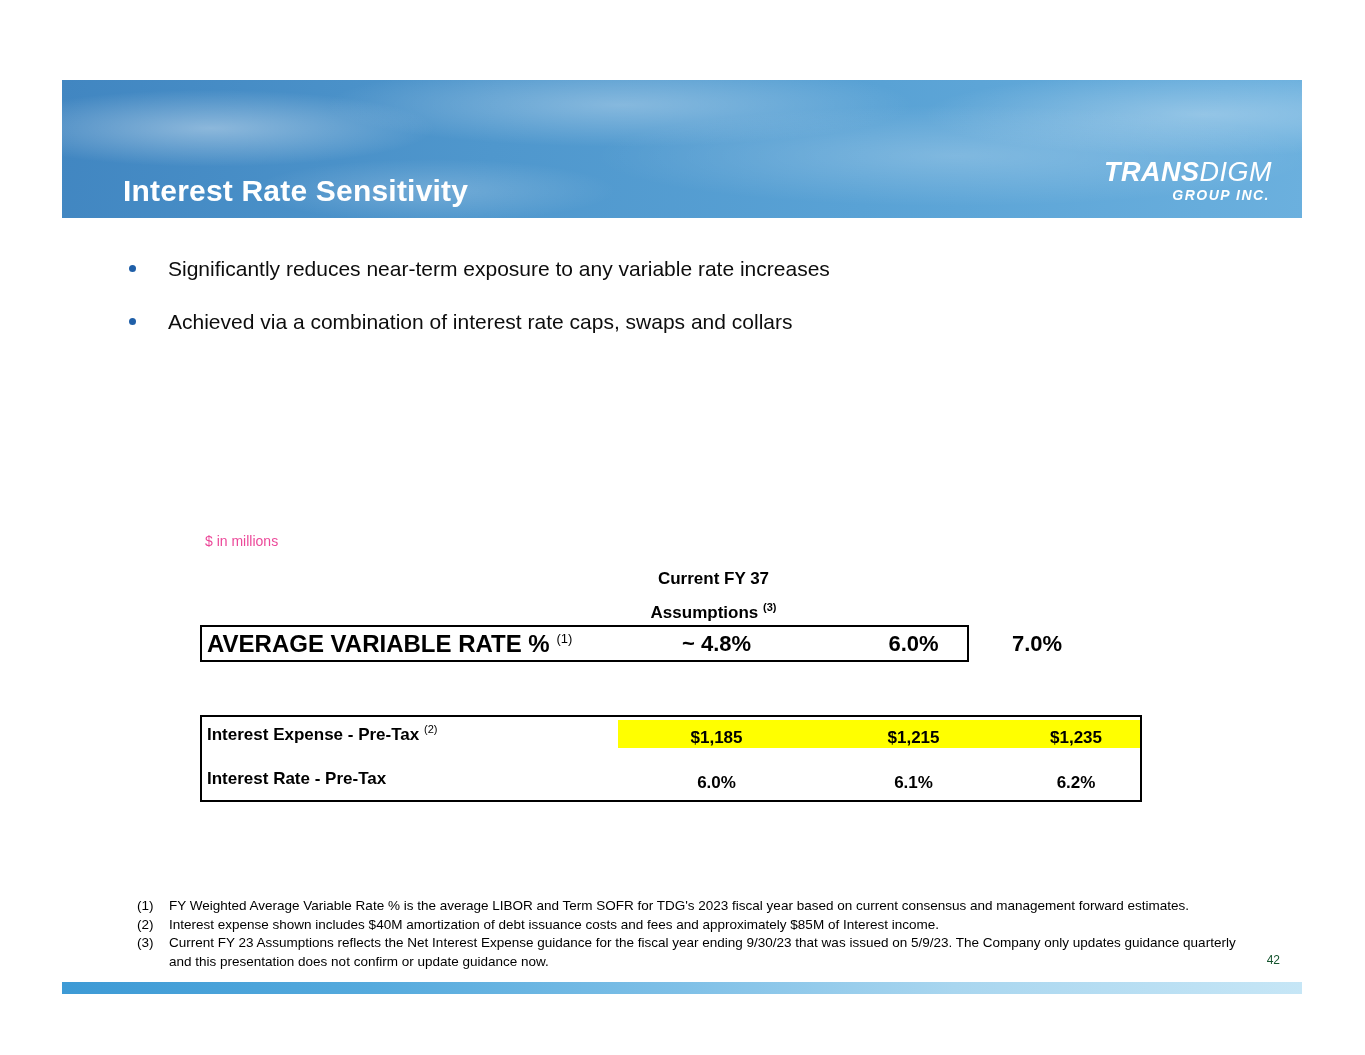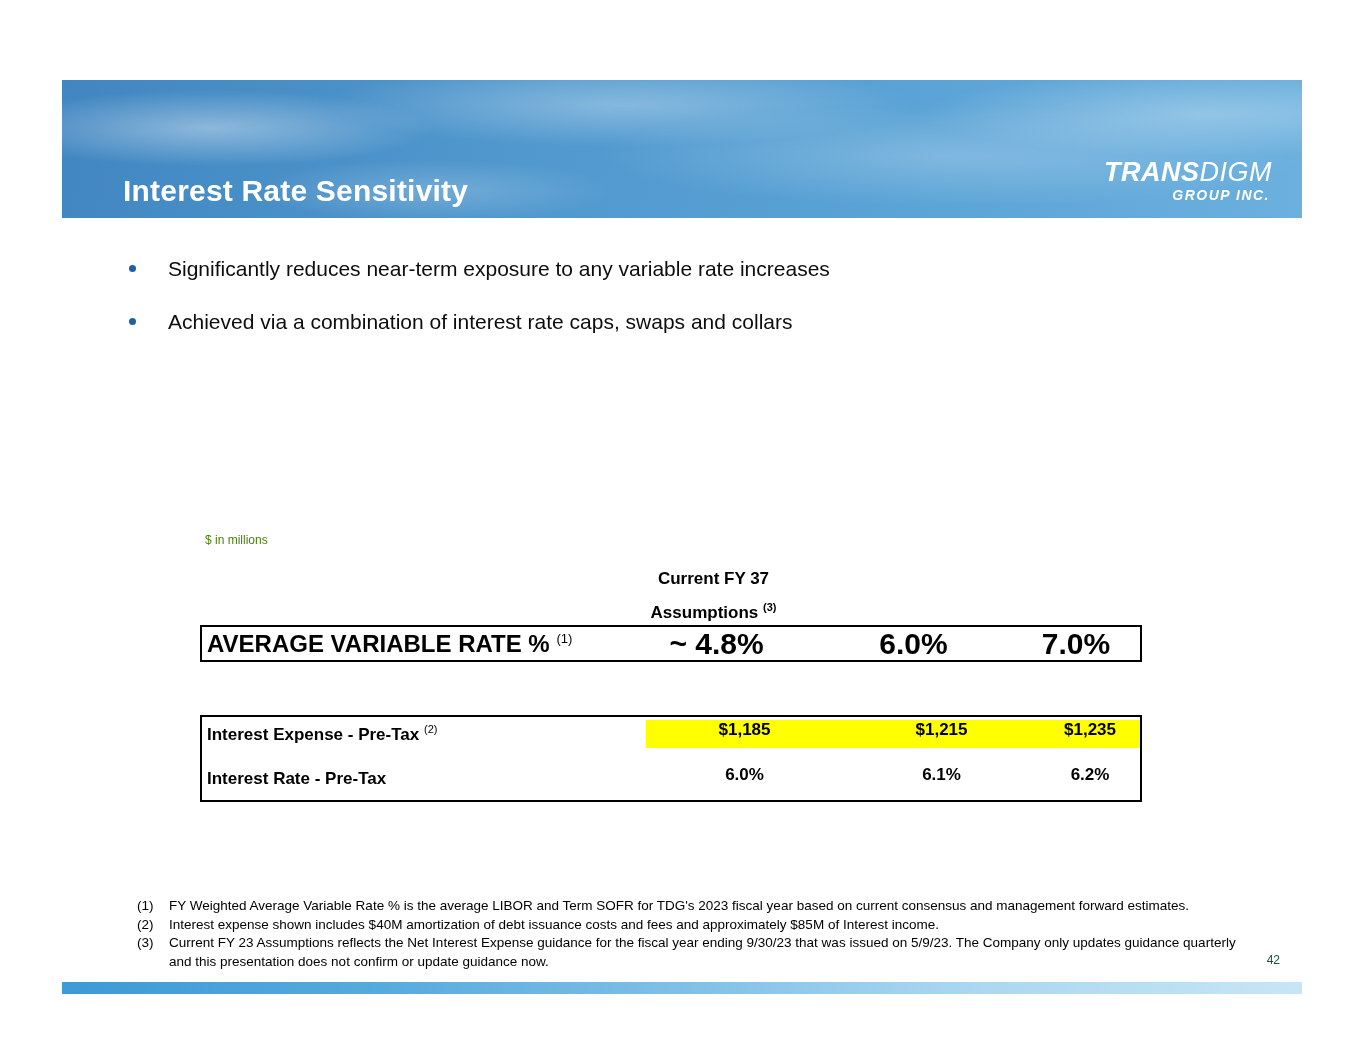--- a/index.html
+++ b/index.html
@@ -42,53 +42,53 @@
     padding-left:43px;
     max-width:1100px;
     font-size:21px;line-height:33px;color:#0d0d0d;
     margin-bottom:20px;
   }
   .bullet::before{
     content:"";position:absolute;left:4px;top:13px;
     width:7px;height:7px;border-radius:50%;background:#1f5fa8;
   }
   
-  .units-note{position:absolute;left:205px;top:533px;font-size:12px;color:#4d7c0f;}
+  .units-note{position:absolute;left:205px;top:533px;font-size:14px;color:#ec4899;}
   .col-header{
     position:absolute;left:615px;top:565px;width:197px;
     text-align:center;font-size:17px;font-weight:bold;color:#000;line-height:28px;
   }
   .col-header sup{font-size:11px;}
   .rate-table{
-    position:absolute;left:200px;top:625px;width:942px;height:37px;
+    position:absolute;left:200px;top:625px;width:769px;height:37px;
     border:2px solid #000;box-sizing:border-box;
     display:flex;align-items:center;background:#fff;
   }
   .rate-table .lbl{
     flex:0 0 411px;padding-left:5px;
     font-size:24px;font-weight:bold;color:#000;white-space:nowrap;
   }
   .rate-table .lbl sup{font-size:13px;font-weight:normal;}
   .val-col{text-align:center;font-weight:bold;color:#000;}
-  .rate-table .val-col{font-size:30px;}
+  .rate-table .val-col{font-size:22px;}
   .rate-table .c1,.rate-table .c2{flex:0 0 197px;}
   .rate-table .c3{flex:1 1 auto;}
   .expense-table{
     position:absolute;left:200px;top:715px;width:942px;height:87px;
     border:2px solid #000;box-sizing:border-box;background:#fff;
     display:flex;flex-direction:column;justify-content:space-between;
     padding:3px 0 7px 0;
   }
-  .exp-row{display:flex;align-items:center;height:28px;gap:28px;}
+  .exp-row{display:flex;align-items:center;height:28px;}
   .exp-row .lbl{
     flex:0 0 411px;padding-left:5px;
     font-size:17px;font-weight:bold;color:#000;white-space:nowrap;
   }
   .exp-row .lbl sup{font-size:11px;font-weight:normal;}
-  .exp-row .vals{flex:1 1 auto;display:flex;height:28px;align-items:flex-start;}
+  .exp-row .vals{flex:1 1 auto;display:flex;height:28px;align-items:flex-end;}
   .exp-row .vals.hl{background:#FFFF00;}
   .exp-row .val-col{font-size:17px;}
   .exp-row .c1,.exp-row .c2{flex:0 0 197px;}
   .exp-row .c3{flex:1 1 auto;}
   
   .footnotes{position:absolute;left:137px;top:897px;width:1110px;}
   .fn{display:grid;grid-template-columns:32px 1fr;column-gap:0;
       font-size:13.5px;line-height:18.5px;color:#000;}
   
   .page-num{position:absolute;right:85px;top:953px;font-size:12px;color:#14532d;}

